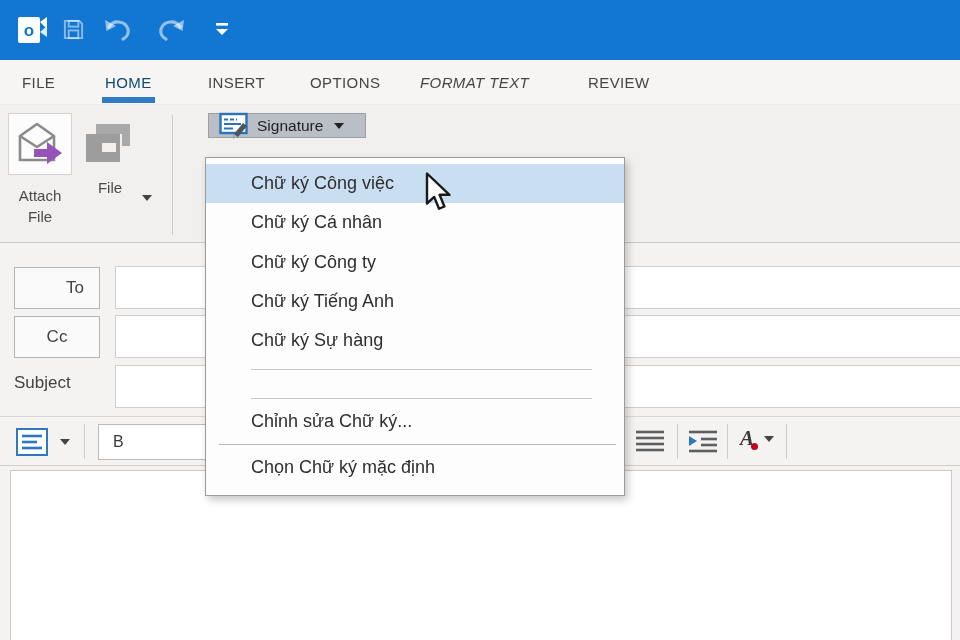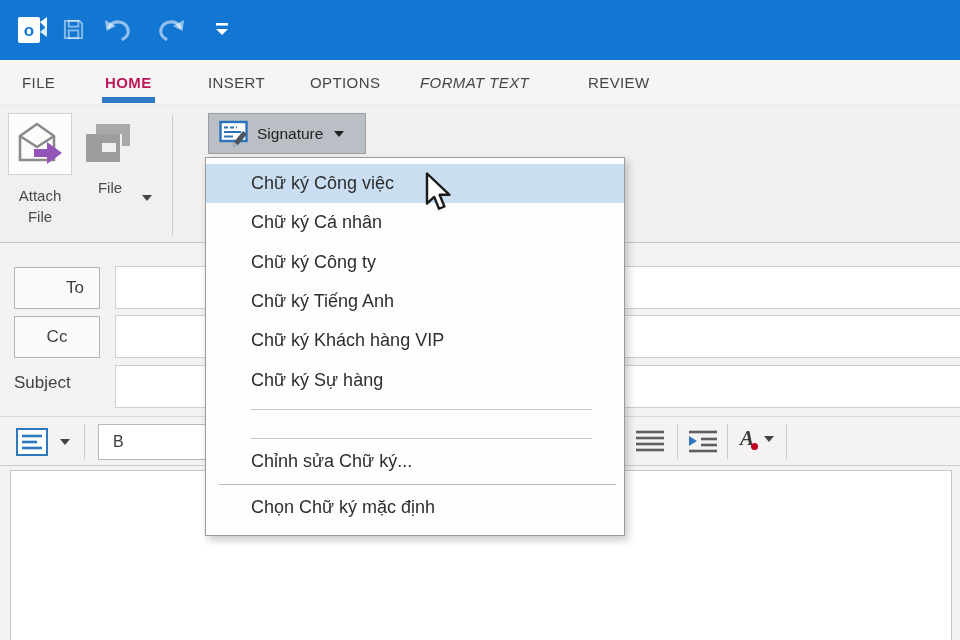--- a/index.html
+++ b/index.html
@@ -7,30 +7,30 @@
   body { font-family:"Liberation Sans","DejaVu Sans",sans-serif; background:#f4f3f2; }
   .screen { position:relative; width:960px; height:640px; overflow:hidden; background:#f4f3f2; }
 
   
   .titlebar { position:absolute; left:0; top:0; width:960px; height:60px; background:#1277d2; }
   .tb-icon { position:absolute; top:17px; display:flex; align-items:center; justify-content:center; }
 
   
   .tabbar { position:absolute; left:0; top:60px; width:960px; height:45px; background:#f6f5f3; border-bottom:1px solid #eceae8; }
   .tab { position:absolute; top:0; height:45px; display:flex; align-items:center; font-size:15px; letter-spacing:0.4px; color:#454545; cursor:default; }
-  .tab.active { color:#be185d; font-weight:bold; }
+  .tab.active { color:#0c4a6e; font-weight:normal; }
   .tab.active::after { content:""; position:absolute; left:-3px; right:-3px; bottom:2px; height:6px; background:#2e7ac4; }
 
   
   .ribbon { position:absolute; left:0; top:105px; width:960px; height:138px; background:#f1f0ee; border-bottom:1px solid #c9c8c6; }
   .big-btn { position:absolute; display:flex; flex-direction:column; align-items:center; }
   .icon-box { width:64px; height:62px; background:#fcfcfc; border:1px solid #d5d3d1; display:flex; align-items:center; justify-content:center; }
   .big-label { margin-top:10px; font-size:15px; color:#4a4a4a; text-align:center; line-height:21px; width:62px; }
   .vsep { position:absolute; width:1px; background:#cdccca; }
-  .sig-btn { position:absolute; left:208px; top:8px; width:158px; height:41px; background:#b9bfc5; border:1px solid #9aa0a5; display:flex; align-items:center; padding:8px 10px; cursor:default; }
+  .sig-btn { position:absolute; left:208px; top:8px; width:158px; height:25px; background:#b9bfc5; border:1px solid #9aa0a5; display:flex; align-items:center; padding:8px 10px; cursor:default; }
   .sig-label { font-size:15.5px; color:#1f1f1f; margin-left:8px; }
   .caret { width:0; height:0; border-left:5px solid transparent; border-right:5px solid transparent; border-top:6px solid #444; }
   .sig-btn .caret { margin-left:11px; border-top-color:#222; }
 
   
   .compose { position:absolute; left:0; top:243px; width:960px; height:174px; background:#f4f3f2; border-bottom:1px solid #d8d7d5; }
   .addr-btn { position:absolute; left:14px; width:86px; height:42px; background:#fbfafa; border:1px solid #b5b5b5; font-size:17px; color:#424242; display:flex; align-items:center; justify-content:center; cursor:default; }
   .subject-label { position:absolute; left:14px; top:130px; font-size:17px; color:#424242; }
   .field { position:absolute; left:115px; right:0; height:43px; background:#ffffff; border:1px solid #cfcecc; border-right:none; font-size:16px; color:#222; padding:0 8px; outline:none; }
 
@@ -203,21 +203,20 @@
     <div class="fmt-sep" style="left:786px;"></div>
   </div>
 
   <div class="msgbody"></div>
 
   <div class="menu">
     <div class="menu-item hl">Chữ ký Công việc</div>
     <div class="menu-item">Chữ ký Cá nhân</div>
     <div class="menu-item">Chữ ký Công ty</div>
     <div class="menu-item">Chữ ký Tiếng Anh</div>
-    <div class="menu-item">Chữ ký Khách hàng VIP</div>
     <div class="menu-item">Chữ ký Sự hàng</div>
     <div class="menu-sep first"></div>
     <div class="menu-spacer"></div>
     <div class="menu-sep"></div>
     <div class="menu-item cmd">Chỉnh sửa Chữ ký...</div>
     <div class="menu-sep wide"></div>
     <div class="menu-item cmd">Chọn Chữ ký mặc định</div>
   </div>
 
   <span class="cursor">

